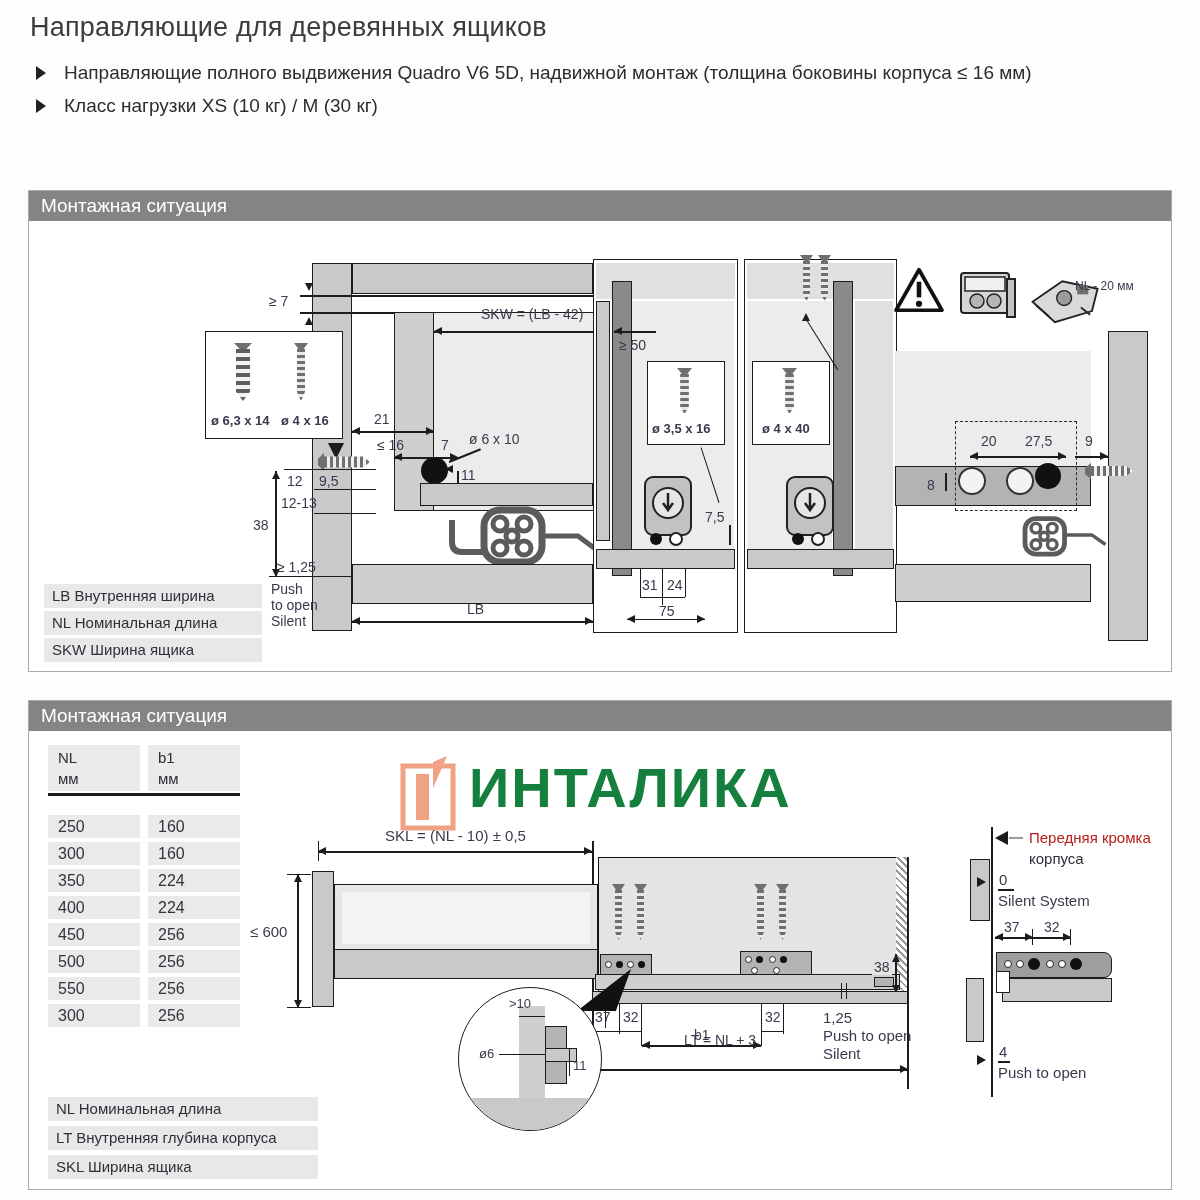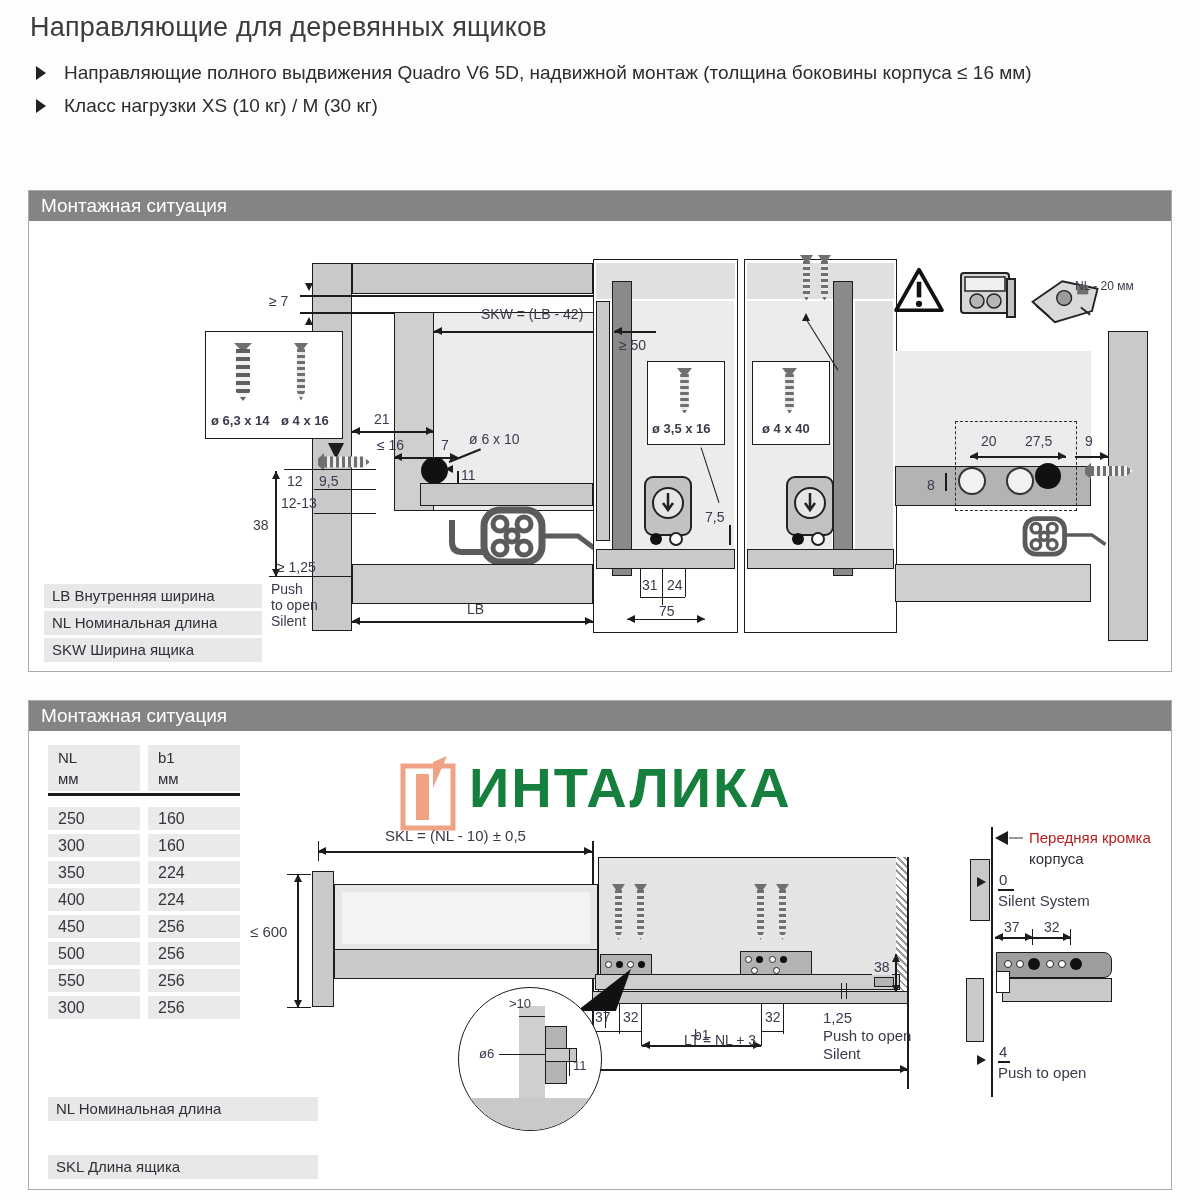--- a/index.html
+++ b/index.html
@@ -279,21 +279,21 @@
 
       <div class="thc" style="left:19px;top:14px">
         <div>NL</div>
         <div>мм</div>
       </div>
       <div class="thc" style="left:119px;top:14px">
         <div>b1</div>
         <div>мм</div>
       </div>
       <div class="ln" style="left:19px;top:62px;width:192px;height:3px"></div>
-      <div class="trows" style="left:19px;top:76px">
+      <div class="trows" style="left:19px;top:84px">
           <div class="trow">
             <div class="tcell">250</div>
             <div class="tcell">160</div>
           </div>
           <div class="trow">
             <div class="tcell">300</div>
             <div class="tcell">160</div>
           </div>
           <div class="trow">
             <div class="tcell">350</div>
@@ -456,16 +456,17 @@
       <div class="hole" style="left:1041px;top:227px;width:12px;height:12px;background:#111"></div>
       <div class="p g1" style="left:973px;top:247px;width:110px;height:24px"></div>
       <div class="p gw" style="left:967px;top:240px;width:14px;height:22px"></div>
       <div class="p g1" style="left:937px;top:247px;width:18px;height:64px"></div>
       <div class="a r" style="left:948px;top:324px;border-width:5px;border-left-width:9px"></div>
       <div class="d" style="left:970px;top:312px;font-size:15px">4</div>
       <div class="ln" style="left:969px;top:330px;width:12px;height:1.5px"></div>
       <div class="d" style="left:969px;top:333px;font-size:15px">Push to open</div>
 
       <div class="legend-item" style="left:19px;top:366px;width:270px">NL Номинальная длина</div>
-      <div class="legend-item" style="left:19px;top:424px;width:270px">SKL Длина ящика</div>
+      <div class="legend-item" style="left:19px;top:395px;width:270px">LT Внутренняя глубина корпуса</div>
+      <div class="legend-item" style="left:19px;top:424px;width:270px">SKL Ширина ящика</div>
     </div>
   </div>
 </div>
 
 </body></html>

